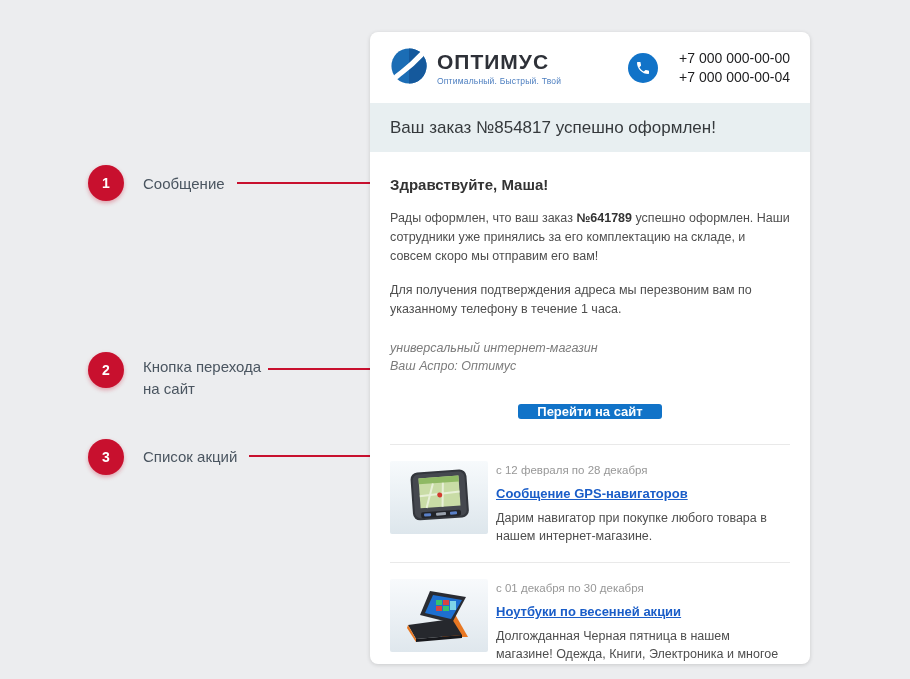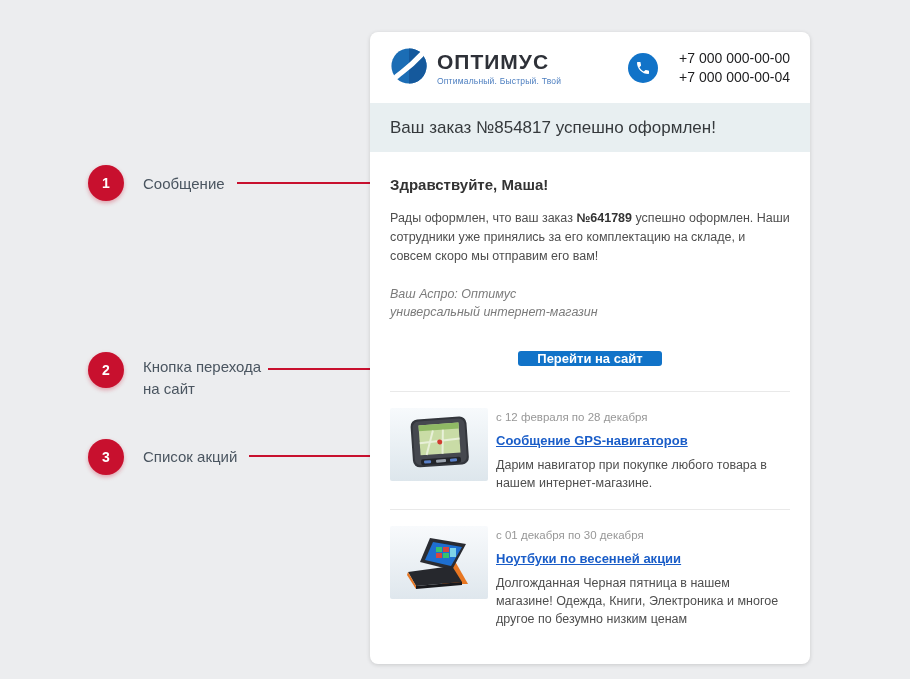--- a/index.html
+++ b/index.html
@@ -135,24 +135,25 @@
 
   <div class="subject-band">
     <span>Ваш заказ №854817 успешно оформлен!</span>
   </div>
 
   <div class="card-body">
     <div class="greeting">Здравствуйте, Маша!</div>
 
     <p class="para"><span>Рады оформлен, что ваш заказ </span><b>№641789</b><span> успешно оформлен. Наши сотрудники уже принялись за его комплектацию на складе, и совсем скоро мы отправим его вам!</span></p>
 
+    <p class="para">Для получения подтверждения адреса мы перезвоним вам по указанному телефону в течение 1 часа.</p>
 
     <div class="signature">
+      <div>универсальный интернет-магазин</div>
       <div>Ваш Аспро: Оптимус</div>
-      <div>универсальный интернет-магазин</div>
     </div>
 
     <div class="cta-row">
       <button class="cta-button">Перейти на сайт</button>
     </div>
 
     <hr class="divider">
 
     <div class="promo">
       <div class="promo-img">

